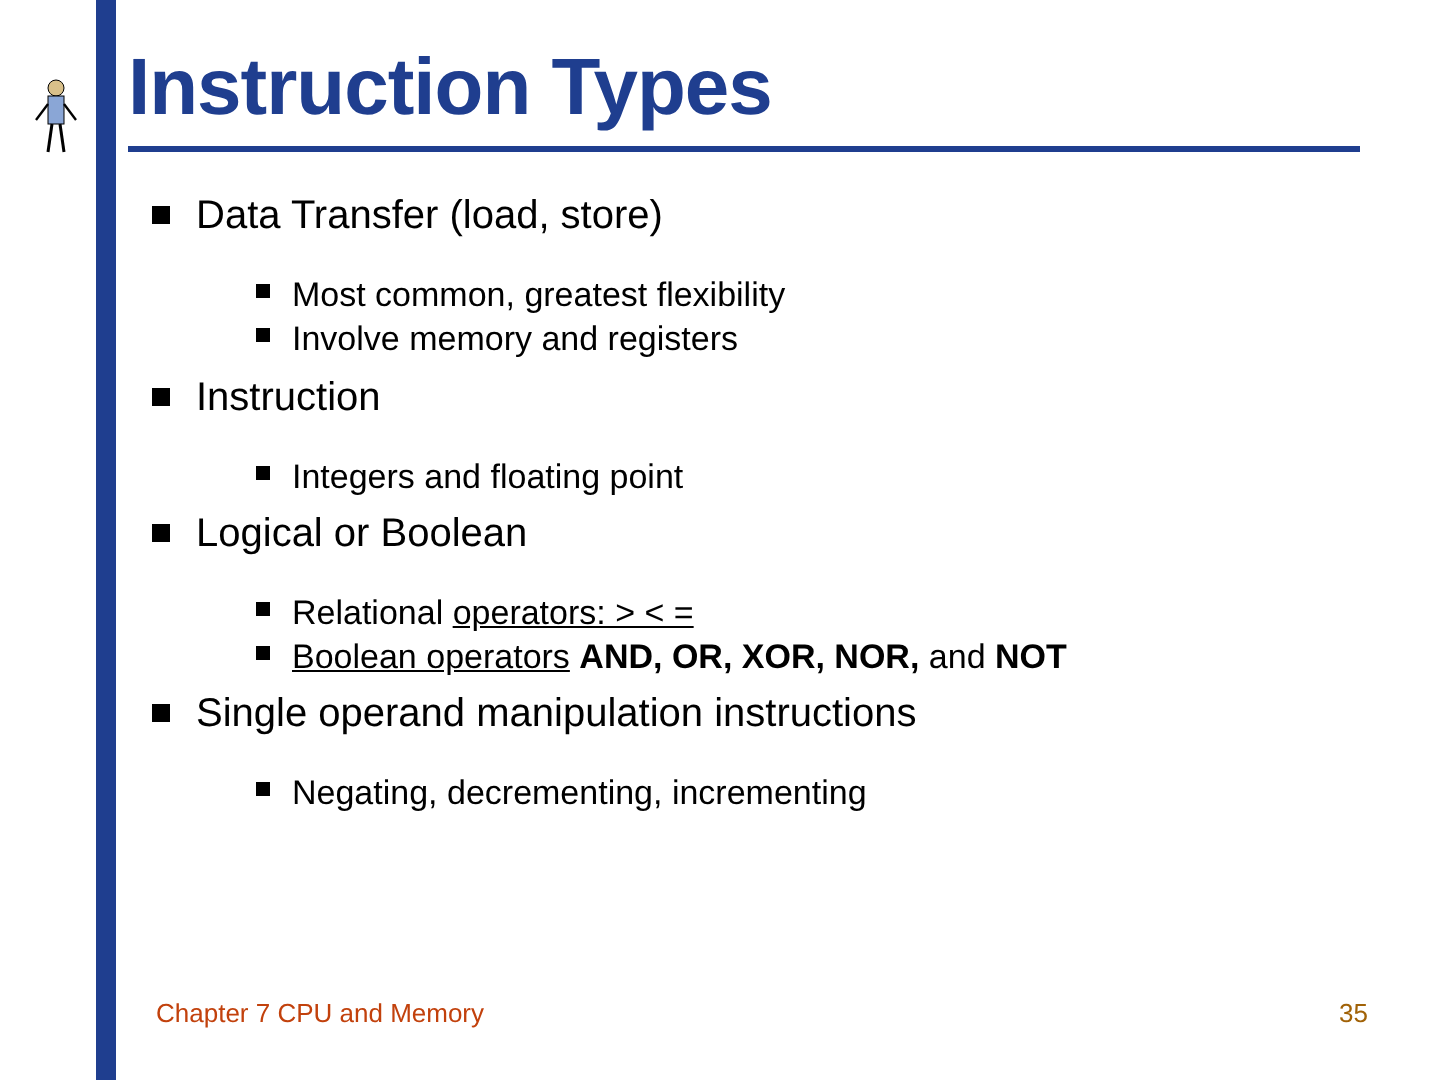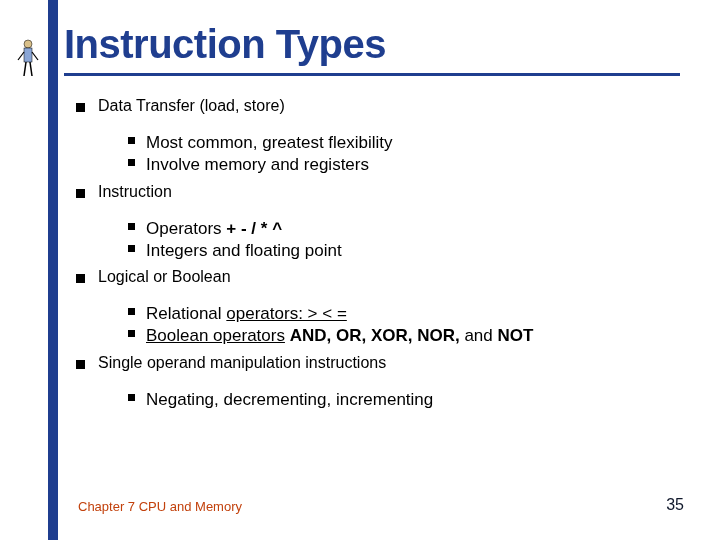--- a/index.html
+++ b/index.html
@@ -57,21 +57,21 @@
   }
   ul.level1 > li > .bullet {
     position: absolute;
     left: 0;
     top: 7px;
     width: 9px;
     height: 9px;
     background: #000;
   }
   ul.level1 > li > .l1text {
-    font-size: 16px;
+    font-size: 20px;
     color: #000;
     line-height: 1.25;
     margin-top: 12px;
   }
   ul.level2 {
     list-style: none;
     padding-left: 30px;
     margin-top: 16px;
     margin-bottom: 6px;
   }
@@ -97,22 +97,22 @@
     position: absolute;
     left: 78px;
     bottom: 26px;
     font-size: 13px;
     color: #c2410c;
   }
   .footer-right {
     position: absolute;
     right: 36px;
     bottom: 26px;
-    font-size: 16px;
-    color: #0f172a;
+    font-size: 13px;
+    color: #a16207;
   }
   .ital { font-style: italic; }
   .bold { font-weight: bold; }
   .uline { text-decoration: underline; }
 </style>
 </head>
 <body>
 
 <div class="sidebar-band"></div>
 
@@ -129,21 +129,21 @@
 
 <div class="content">
   <h1 class="title">Instruction Types</h1>
   <hr class="title-rule">
   <ul class="level1" id="list-root">
       <li><span class="bullet"></span><span class="l1text">Data Transfer (load, store)</span><ul class="level2">
           <li><span class="bullet"></span><span class="l2text">Most common, greatest flexibility</span></li>
           <li><span class="bullet"></span><span class="l2text">Involve memory and registers</span></li>
         </ul></li>
       <li><span class="bullet"></span><span class="l1text">Instruction</span><ul class="level2">
-          <li><span class="bullet"></span><span class="l2text">Operators <span class="bold">+ - / * ^</span></span></li>
+          <li><span class="bullet"></span></li>
           <li><span class="bullet"></span><span class="l2text">Integers and floating point</span></li>
         </ul></li>
       <li><span class="bullet"></span><span class="l1text">Logical or Boolean</span><ul class="level2">
           <li><span class="bullet"></span><span class="l2text">Relational <span class="uline">operators:  &gt;  &lt;  =</span></span></li>
           <li><span class="bullet"></span><span class="l2text"><span class="uline">Boolean operators</span> <span class="bold">AND, OR, XOR, NOR,</span> and <span class="bold">NOT</span></span></li>
         </ul></li>
       <li><span class="bullet"></span><span class="l1text">Single operand manipulation instructions</span><ul class="level2">
           <li><span class="bullet"></span><span class="l2text">Negating, decrementing, incrementing</span></li>
         </ul></li>
     </ul>

